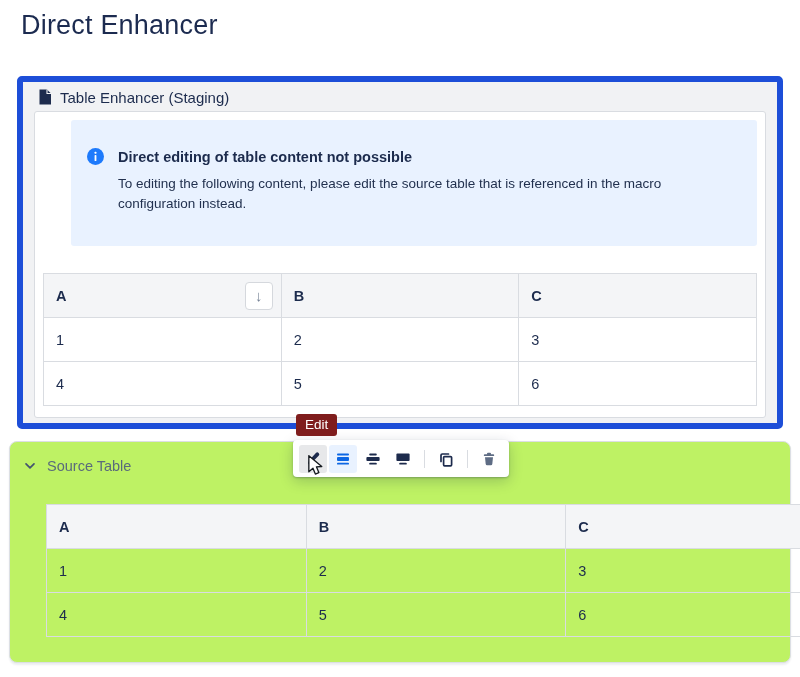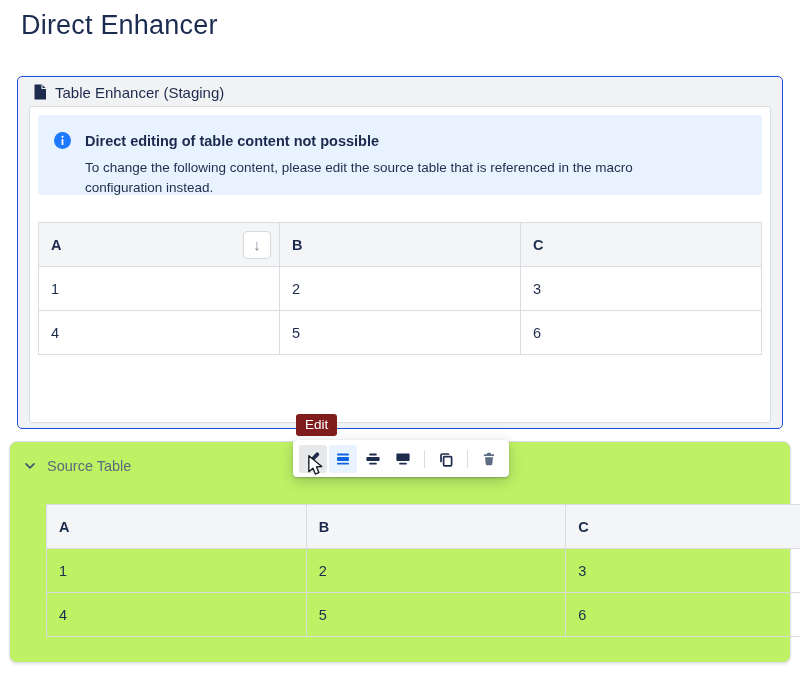--- a/index.html
+++ b/index.html
@@ -4,27 +4,27 @@
 <style>
   * { margin:0; padding:0; box-sizing:border-box; }
   html,body { background:#ffffff; }
   body { font-family:"Liberation Sans","DejaVu Sans",sans-serif; color:#1c2b4d; }
   .app { position:relative; width:800px; height:677px; background:#fff; overflow:hidden; }
 
   .page-title { position:absolute; left:21px; top:10px; font-size:27px; font-weight:500; color:#1c2b50; letter-spacing:.2px; }
 
   
   .staging-panel { position:absolute; left:17px; top:76px; width:766px; height:353px;
-    border:1px solid #1d4ed8; border-radius:5px; background:#f1f2f4; }
+    border:6px solid #1d4ed8; border-radius:5px; background:#f1f2f4; }
   .panel-header { position:absolute; top:0; left:0; right:0; height:30px; display:flex; align-items:center; gap:8px; padding-left:15px; }
   .panel-header .label { font-size:15px; font-weight:500; color:#1c2b4d; }
   .panel-body { position:absolute; left:11px; right:11px; top:29px; bottom:5px;
     background:#fff; border:1px solid #d9dce1; border-radius:3px; padding:8px; }
 
-  .info-banner { background:#e9f2ff; border-radius:3px; height:80px; padding:17px 16px 0 16px; display:flex; gap:14px; }
+  .info-banner { background:#e9f2ff; border-radius:3px; height:126px; padding:28px 16px 0 16px; display:flex; gap:14px;margin-left:28px; }
   .info-banner .txt { padding-top:1px; }
   .info-banner .title { font-size:14.5px; font-weight:700; color:#1c2b4d; margin-bottom:9px; }
   .info-banner .body { font-size:13.5px; line-height:20px; color:#22314f; max-width:610px; }
 
   table.grid { border-collapse:collapse; width:100%; font-size:14.5px; color:#1c2b4d; }
   table.grid th, table.grid td { border:1px solid #d9dce1; height:44px; padding:0 12px; text-align:left; vertical-align:middle; width:33.33%; }
   table.grid th { background:#f4f5f7; font-weight:700; }
   .staging-table { margin-top:27px; }
 
   .th-sortable { position:relative; }
@@ -70,21 +70,21 @@
 
     <div class="panel-body">
       <div class="info-banner">
         <svg width="17" height="17" viewBox="0 0 16 16" style="flex:none">
           <circle cx="8" cy="8" r="8" fill="#1d7afc"></circle>
           <rect x="7.15" y="3.6" width="1.7" height="1.9" rx="0.5" fill="#fff"></rect>
           <rect x="7.15" y="6.7" width="1.7" height="5.6" rx="0.6" fill="#fff"></rect>
         </svg>
         <div class="txt">
           <div class="title">Direct editing of table content not possible</div>
-          <div class="body">To change the following content, please edit the source table that is referenced in the macro configuration instead.</div>
+          <div class="body">To editing the following content, please edit the source table that is referenced in the macro configuration instead.</div>
         </div>
       </div>
 
       <table class="grid staging-table">
         <thead>
           <tr>
             <th class="th-sortable">
               <span>A</span>
               <span class="sort-btn">
                 <span>↓</span>

